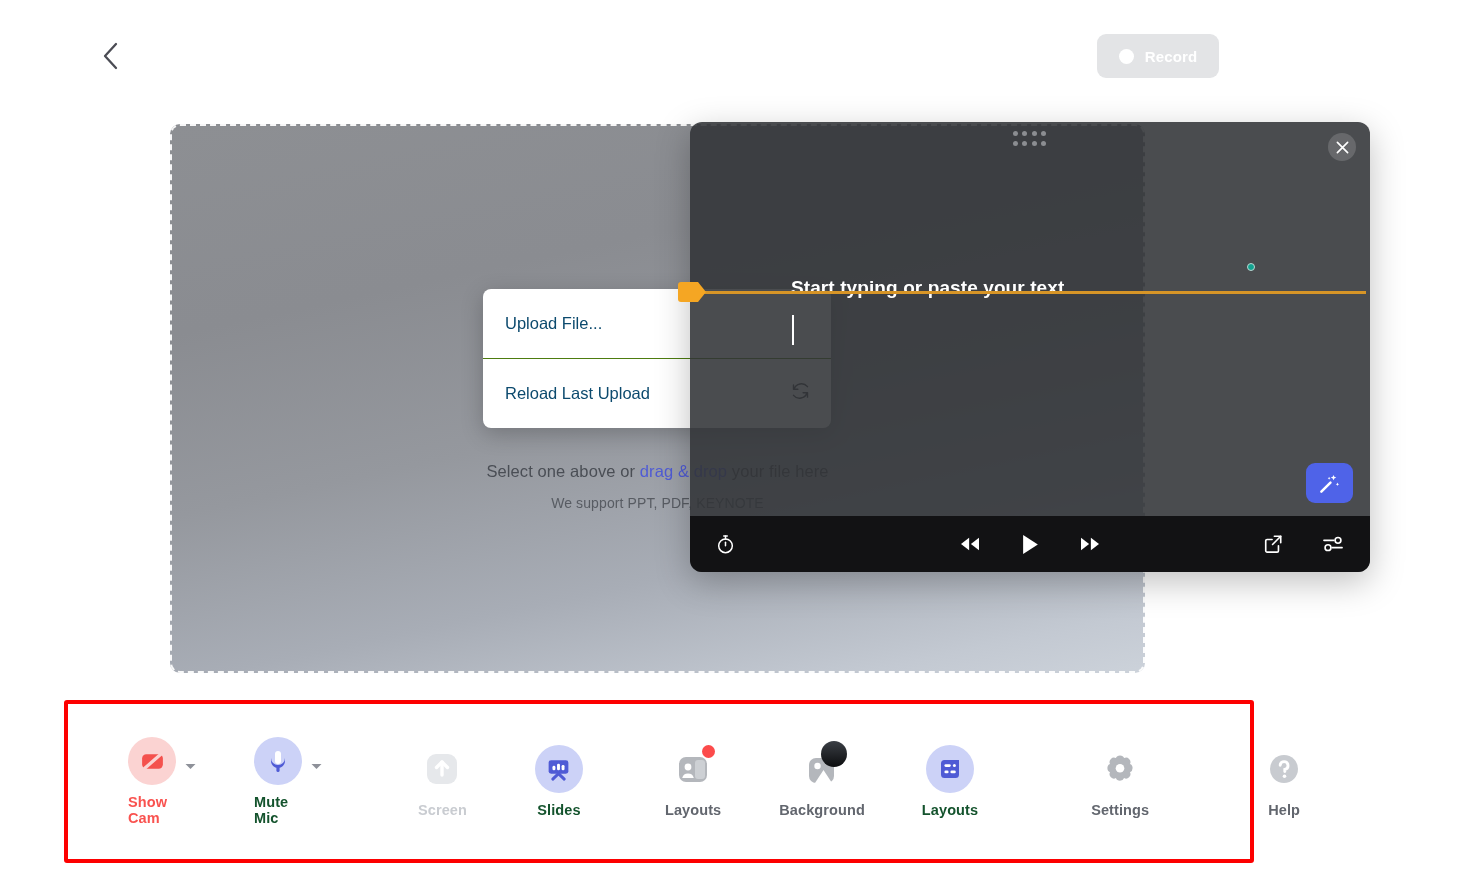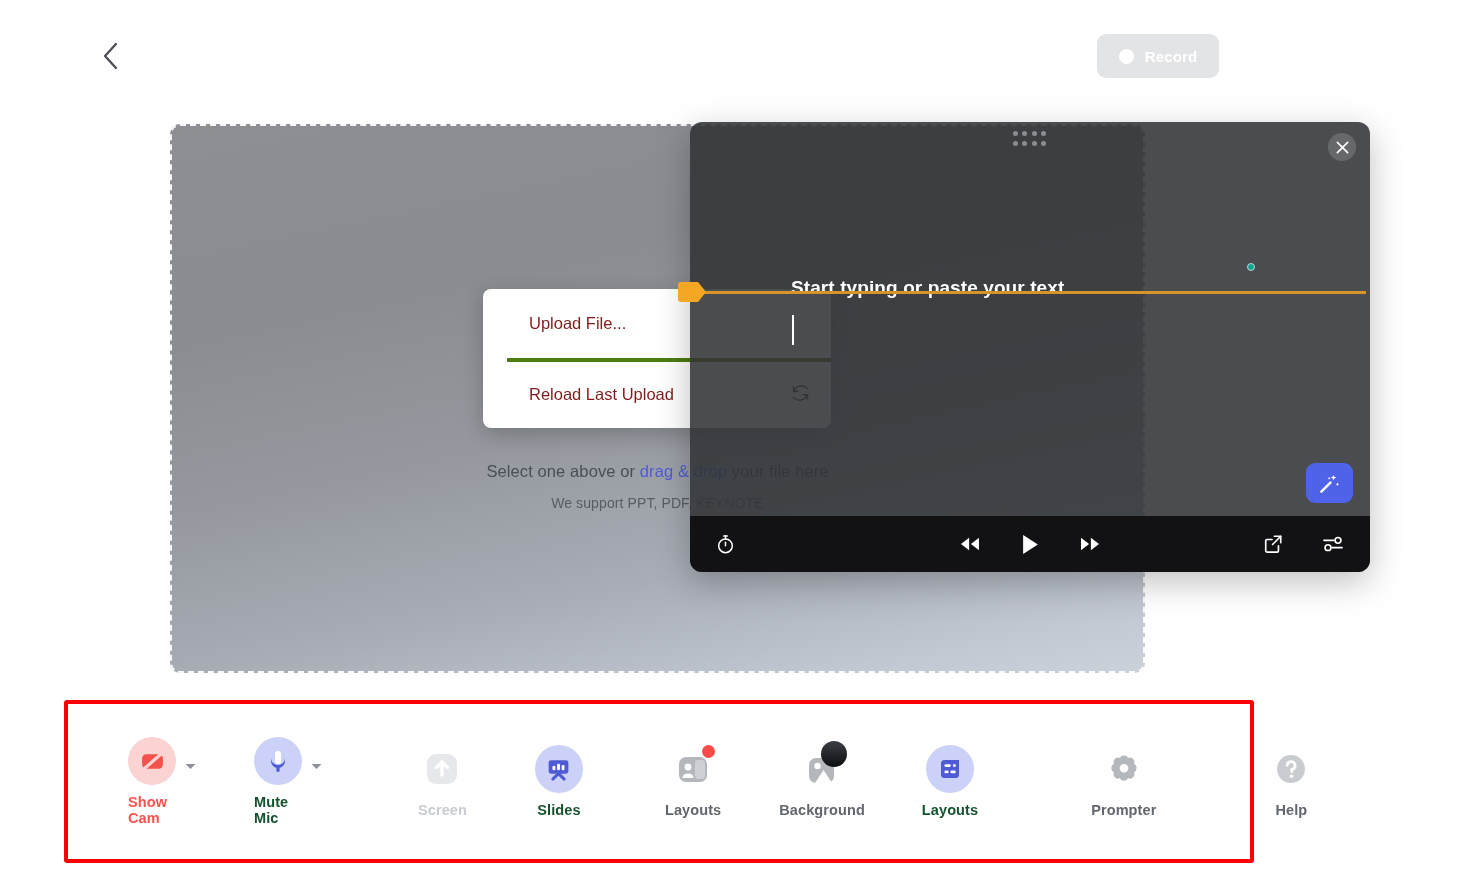--- a/index.html
+++ b/index.html
@@ -57,23 +57,23 @@
     position: absolute; left: 483px; top: 289px;
     width: 348px; height: 139px;
     background: #ffffff; border-radius: 8px;
     box-shadow: 0 6px 22px rgba(0,0,0,.22);
     overflow: hidden;
   }
   .upload-item {
     position: relative; height: 69px;
     display: flex; align-items: center;
     padding: 0 22px; cursor: pointer;
-    font-size: 16.5px; color: #7f1d1d; margin-left: 24px;
-  }
-  .upload-item + .upload-item { border-top: 4px solid #4d7c0f; }
+    font-size: 16.5px; color: #0c4a6e;
+  }
+  .upload-item + .upload-item { border-top: 1px solid #4d7c0f; }
   .upload-item .reload-icon { position: absolute; right: 20px; top: 50%; transform: translateY(-50%); }
 
   
   .prompter {
     position: absolute; left: 690px; top: 122px;
     width: 680px; height: 450px;
     border-radius: 12px;
     background: rgba(49,51,55,.88);
     overflow: hidden;
     box-shadow: 0 10px 34px rgba(0,0,0,.25);
@@ -397,21 +397,21 @@
 
       <div class="divider" style="margin-left:57px;"></div>
 
       <div class="tool" style="margin-left:56px;">
         <div class="tool-icon-wrap">
           <svg width="34" height="34" viewBox="0 0 34 34">
             <path d="M17 3.5 q3.2 0 4.1 2.6 q2.8-1.4 5 .9 q2.3 2.2 .9 5 q2.6 .9 2.6 4.1 q0 3.2-2.6 4.1 q1.4 2.8-.9 5 q-2.2 2.3-5 .9 q-.9 2.6-4.1 2.6 q-3.2 0-4.1-2.6 q-2.8 1.4-5-.9 q-2.3-2.2-.9-5 Q4.4 19.3 4.4 16.1 q0-3.2 2.6-4.1 q-1.4-2.8 .9-5 q2.2-2.3 5-.9 Q13.8 3.5 17 3.5 Z" fill="#b4b7bc"></path>
             <circle cx="17" cy="16.2" r="4.3" fill="#ffffff"></circle>
           </svg>
         </div>
-        <div class="tool-label lbl-grey">Prompter</div>
+        <div class="tool-label lbl-grey">Settings</div>
       </div>
 
       <div class="divider" style="margin-left:56px;"></div>
 
       <div class="tool" style="margin-left:55px;">
         <div class="tool-icon-wrap">
           <svg width="34" height="34" viewBox="0 0 34 34">
             <circle cx="17" cy="17" r="14" fill="#c8cbd0"></circle>
             <path d="M13.2 13.2 a3.9 3.9 0 1 1 4.6 4.2 v2.1" fill="none" stroke="#ffffff" stroke-width="2.9" stroke-linecap="round"></path>
             <circle cx="17.5" cy="24.2" r="1.8" fill="#ffffff"></circle>

